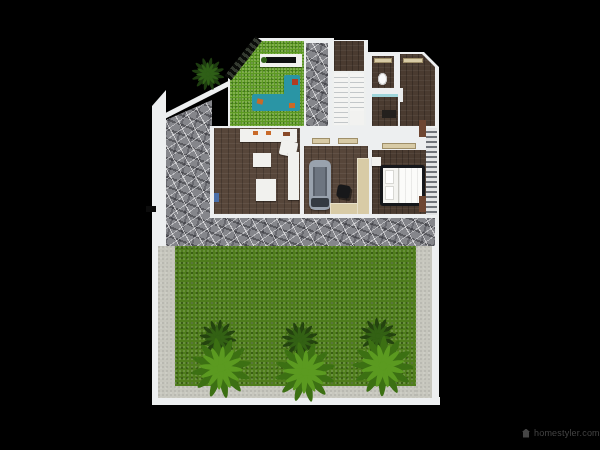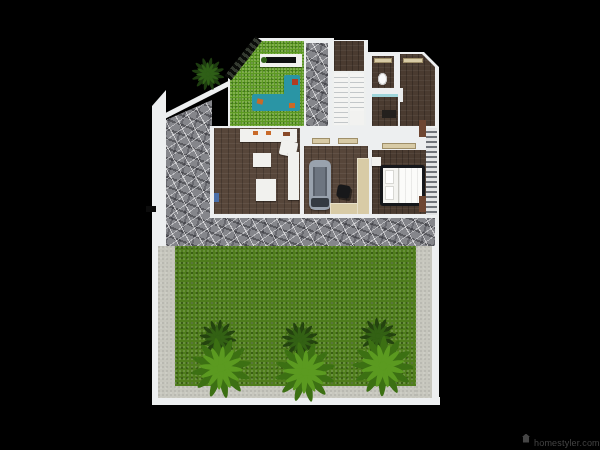--- a/index.html
+++ b/index.html
@@ -59,21 +59,21 @@
   .orange{background:var(--cushion_orange,#c96a28);}
   .beige{background:var(--desk_beige,#d8cba6);box-shadow:inset 1px 1px 0 rgba(255,255,255,.4);}
   .wood{background:var(--wood,#6e4632);}
 
   .palm{overflow:visible;}
 
   #watermark{display:flex;align-items:center;gap:4px;color:var(--watermark,#454545);
              font-size:9px;letter-spacing:.2px;}
   #wm-icon{position:static;width:8px;height:9px;background:var(--watermark,#454545);
            clip-path:polygon(50% 0,100% 40%,88% 40%,88% 100%,12% 100%,12% 40%,0 40%);}
-  #wm-text{position:static;margin-top:10px;}
+  #wm-text{position:static;}
 </style>
 </head>
 <body>
 
 <div id="canvas">
 
   <svg width="0" height="0" style="position:absolute">
     <defs>
       <g id="palmtop">
         <g style="fill:var(--pA,#3c7013)">

